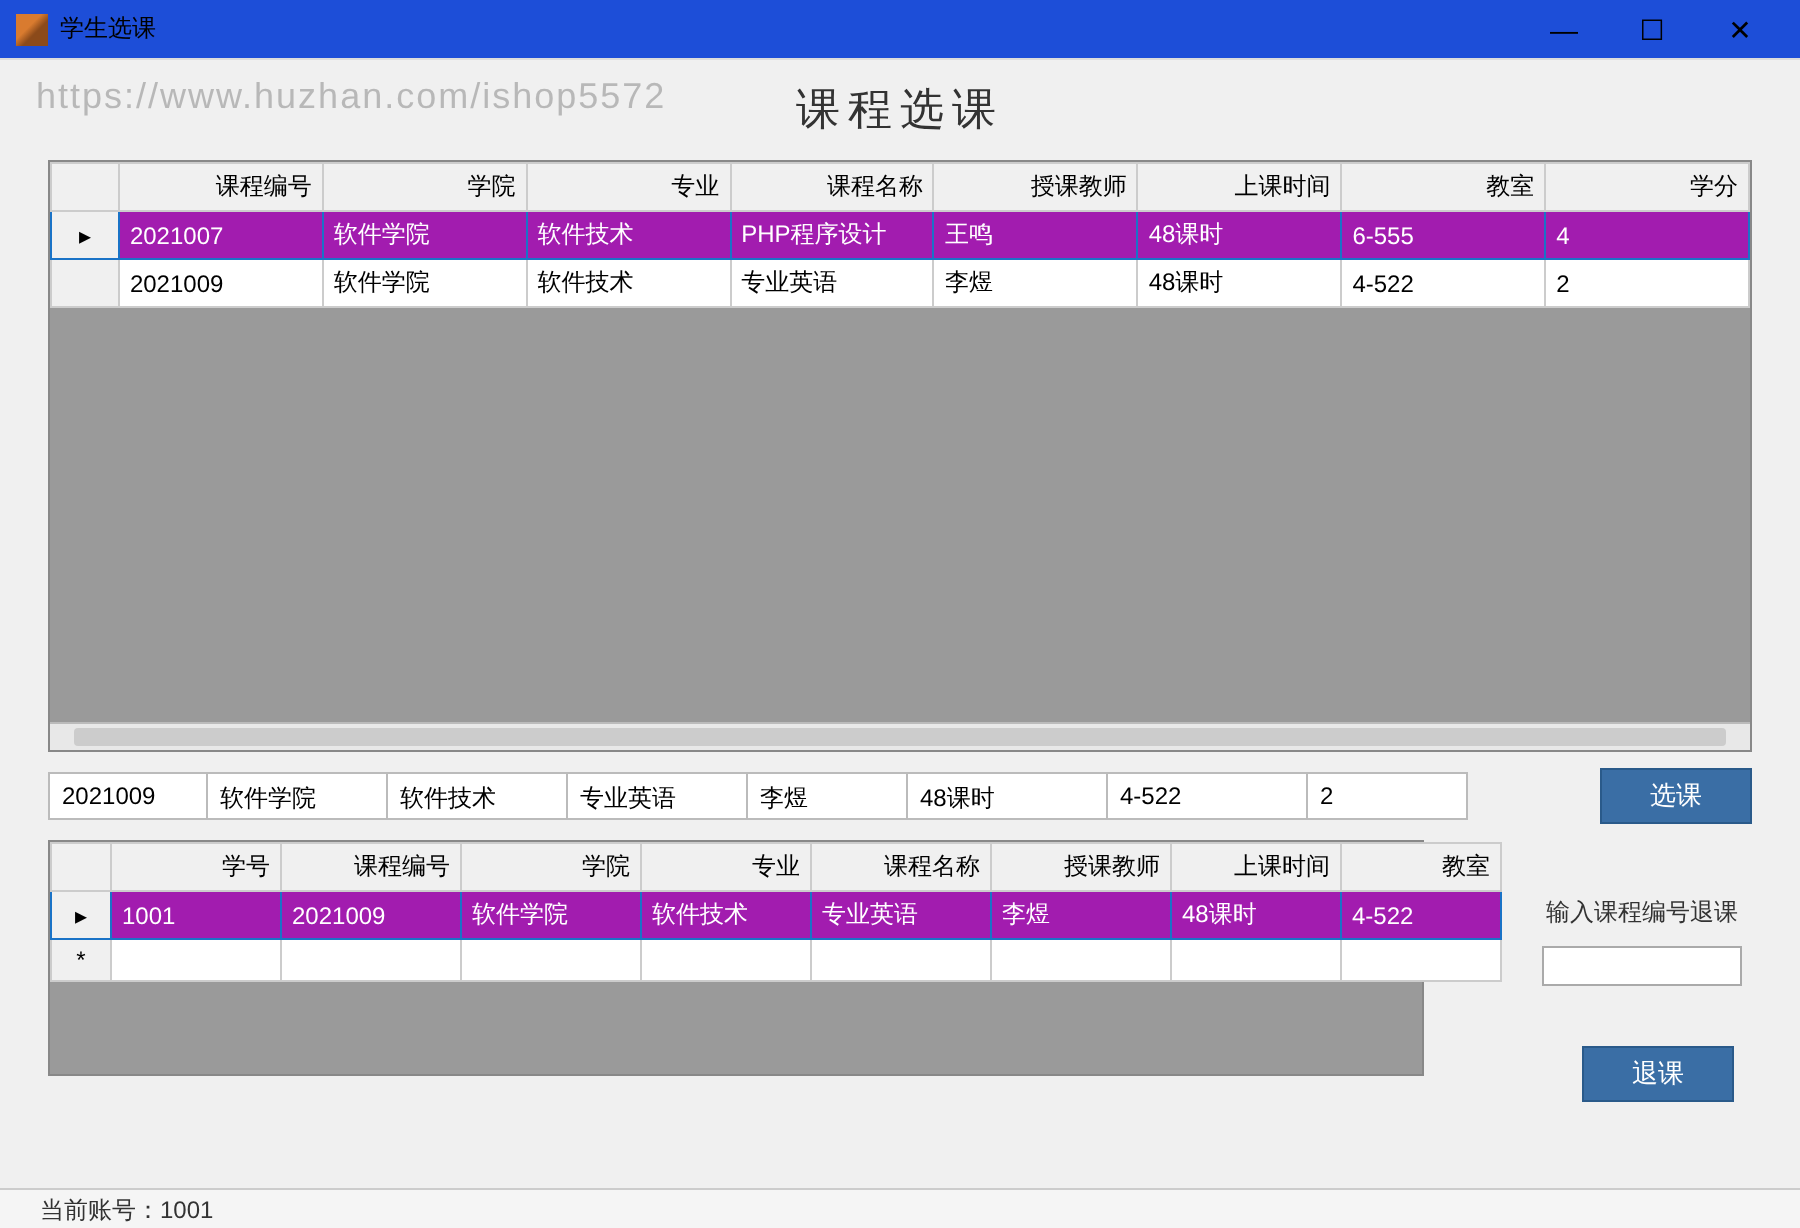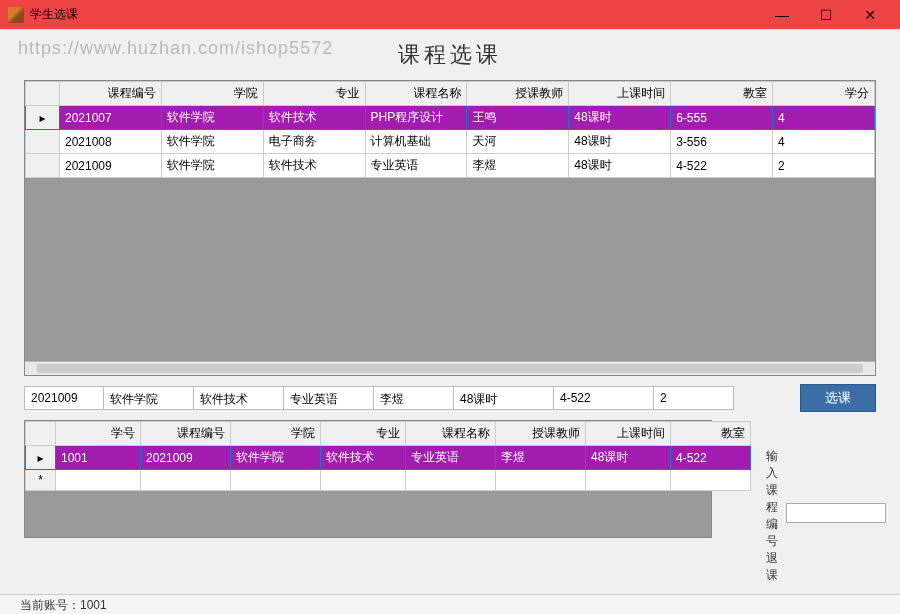--- a/index.html
+++ b/index.html
@@ -1,38 +1,38 @@
 <!DOCTYPE html>
 <html><head>
 <meta charset="utf-8">
 <style>
 * { box-sizing: border-box; margin: 0; padding: 0; }
 body { font-family: "Microsoft YaHei", "SimSun", sans-serif; font-size: 12px; background: #f0f0f0; width: 900px; height: 614px; overflow: hidden; position: relative; }
-.titlebar { height: 30px; background: #ef4444; border-bottom: 1px solid #ddd; display: flex; align-items: center; padding: 0 8px; }
+.titlebar { height: 30px; background: #1d4ed8; border-bottom: 1px solid #ddd; display: flex; align-items: center; padding: 0 8px; }
 .titlebar .icon { width: 16px; height: 16px; background: linear-gradient(135deg, #d97b2f 40%, #8b4a1a 60%); margin-right: 6px; }
 .titlebar .title { flex: 1; font-size: 12px; color: #000; }
 .winbtns { display: flex; gap: 0; }
 .winbtn { width: 44px; height: 28px; display: flex; align-items: center; justify-content: center; font-size: 14px; color: #000; }
 .heading { text-align: center; font-size: 22px; padding: 10px 0 6px 0; color: #333; letter-spacing: 4px; }
 .watermark { position: absolute; top: 38px; left: 18px; font-size: 18px; color: rgba(80,80,80,0.35); font-family: Liberation Sans, sans-serif; pointer-events: none; letter-spacing: 1px; text-align: center; }
 .grid-wrap { margin: 4px 24px 0 24px; border: 1px solid #888; background: #9a9a9a; position: relative; }
 .grid1 { height: 296px; }
 .grid2 { height: 118px; }
 table { border-collapse: collapse; width: 100%; background: #fff; table-layout: fixed; }
 th, td { border: 1px solid #ccc; padding: 3px 5px; text-align: left; font-size: 12px; height: 20px; overflow: hidden; white-space: nowrap; }
 th { background: #f0f0f0; font-weight: normal; text-align: right; }
 .rowhead { width: 30px; background: #f0f0f0; text-align: center; }
 tr.selected td { background: #a21caf; color: #fff; border-color: #1a73c7; }
 tr.selected .rowhead { background: #f0f0f0; color: #000; }
 .hscroll { position: absolute; bottom: 0; left: 0; right: 0; height: 14px; background: #e8e8e8; border-top: 1px solid #bbb; }
 .hscroll .thumb { position: absolute; left: 12px; right: 12px; top: 2px; bottom: 2px; background: #ccc; border-radius: 2px; }
 .row-mid { display: flex; align-items: center; margin: 8px 24px 8px 24px; gap: 0; }
 .mid-cell { border: 1px solid #bbb; background: #fff; padding: 4px 6px; height: 24px; font-size: 12px; }
 .btn { width: 76px; height: 28px; background: #3a6ea5; color: #fff; border: 1px solid #2a5a8a; font-size: 13px; display: flex; align-items: center; justify-content: center; cursor: pointer; margin-left: 16px; }
-.side-panel { position: absolute; right: 24px; top: 442px; display: flex; flex-direction: row; align-items: center; gap: 8px; width: 110px; }
+.side-panel { position: absolute; right: 24px; top: 442px; display: flex; flex-direction: column; align-items: center; gap: 8px; width: 110px; }
 .side-label { font-size: 12px; color: #333; padding-top: 6px; }
 .side-input { width: 100px; height: 20px; border: 1px solid #aaa; background: #fff; }
 .statusbar { position: absolute; bottom: 0; left: 0; right: 0; height: 20px; background: #f5f5f5; border-top: 1px solid #ccc; padding: 2px 20px; font-size: 12px; color: #333; }
 </style>
 </head>
 <body>
 
 <div class="titlebar">
   <div class="icon"></div>
   <div class="title">学生选课</div>
@@ -64,31 +64,20 @@
     <tbody id="g1-body">
         <tr class="selected">
           <td class="rowhead">▸</td>
           <td>2021007</td>
           <td>软件学院</td>
           <td>软件技术</td>
           <td>PHP程序设计</td>
           <td>王鸣</td>
           <td>48课时</td>
           <td>6-555</td>
-          <td>4</td>
-        </tr>
-        <tr>
-          <td class="rowhead"></td>
-          <td>2021008</td>
-          <td>软件学院</td>
-          <td>电子商务</td>
-          <td>计算机基础</td>
-          <td>天河</td>
-          <td>48课时</td>
-          <td>3-556</td>
           <td>4</td>
         </tr>
         <tr>
           <td class="rowhead"></td>
           <td>2021009</td>
           <td>软件学院</td>
           <td>软件技术</td>
           <td>专业英语</td>
           <td>李煜</td>
           <td>48课时</td>

